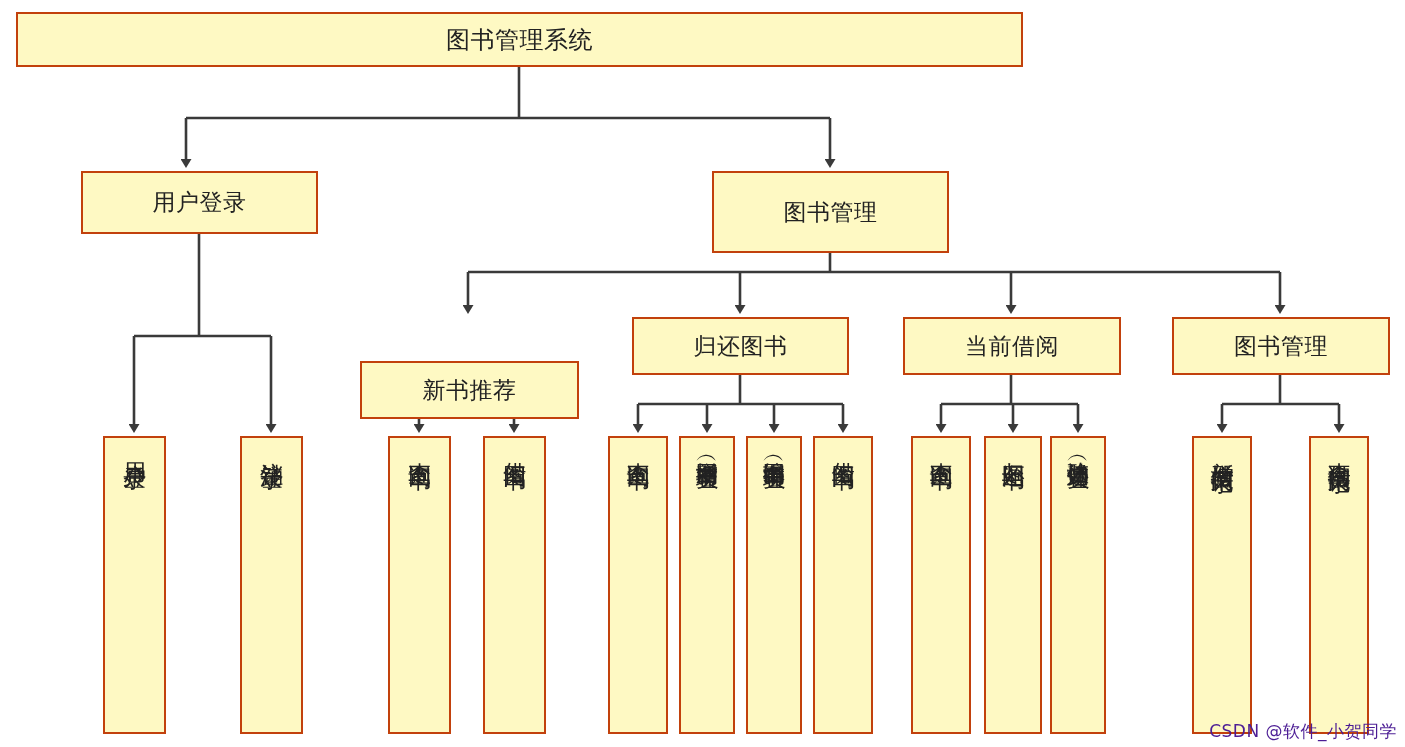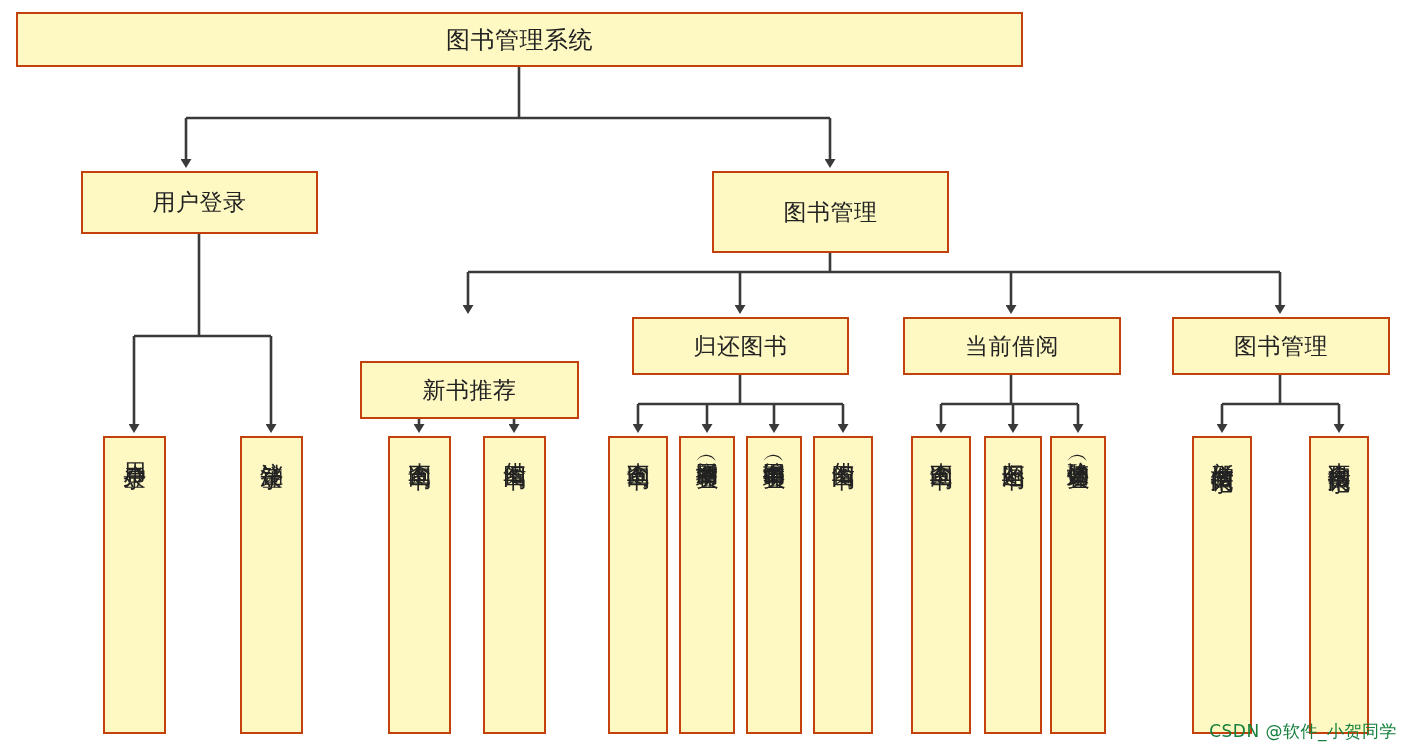--- a/index.html
+++ b/index.html
@@ -69,21 +69,21 @@
   }
   .node.v.tight .label {
     font-size: 22px;
     letter-spacing: 1px;
   }
   .watermark {
     position: absolute;
     right: 8px;
     bottom: 4px;
     font-size: 17px;
-    color: #15803d;
+    color: #4c1d95;
     letter-spacing: 0.5px;
     white-space: nowrap;
     font-family: "DejaVu Sans", "Liberation Sans", sans-serif;
   }
 </style>
 </head>
 <body>
 
 <div id="diagram-root">
 

